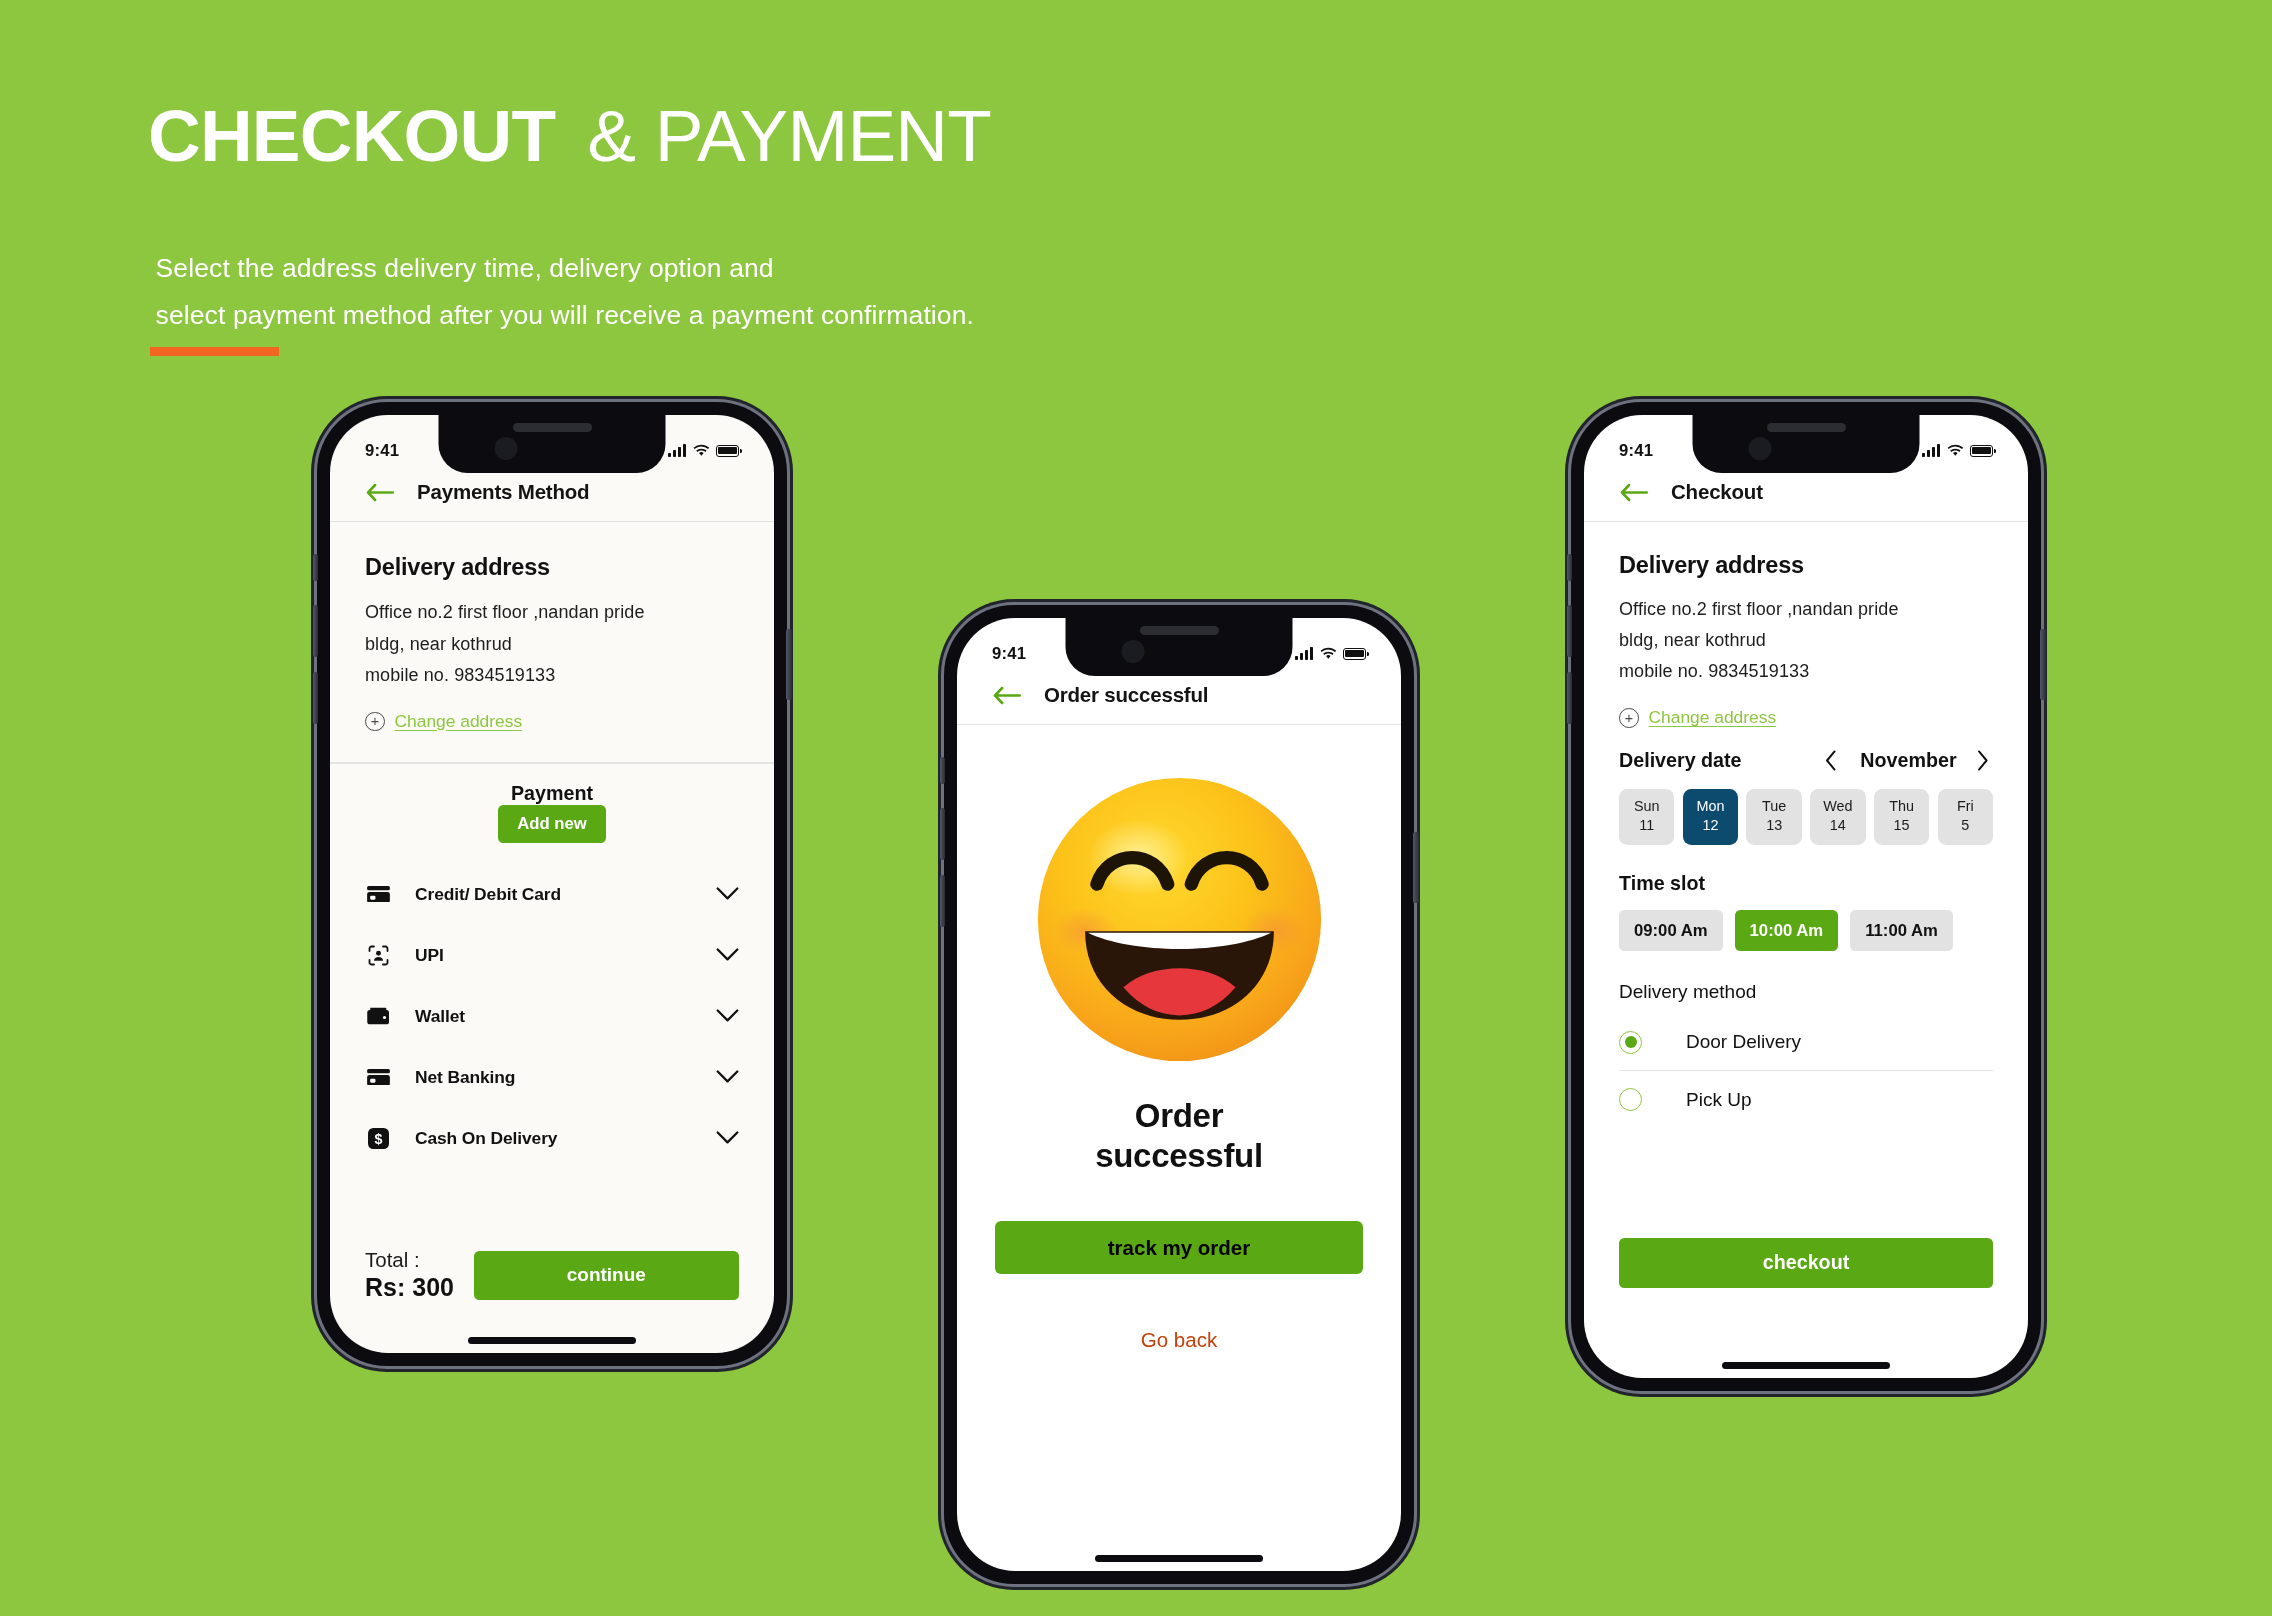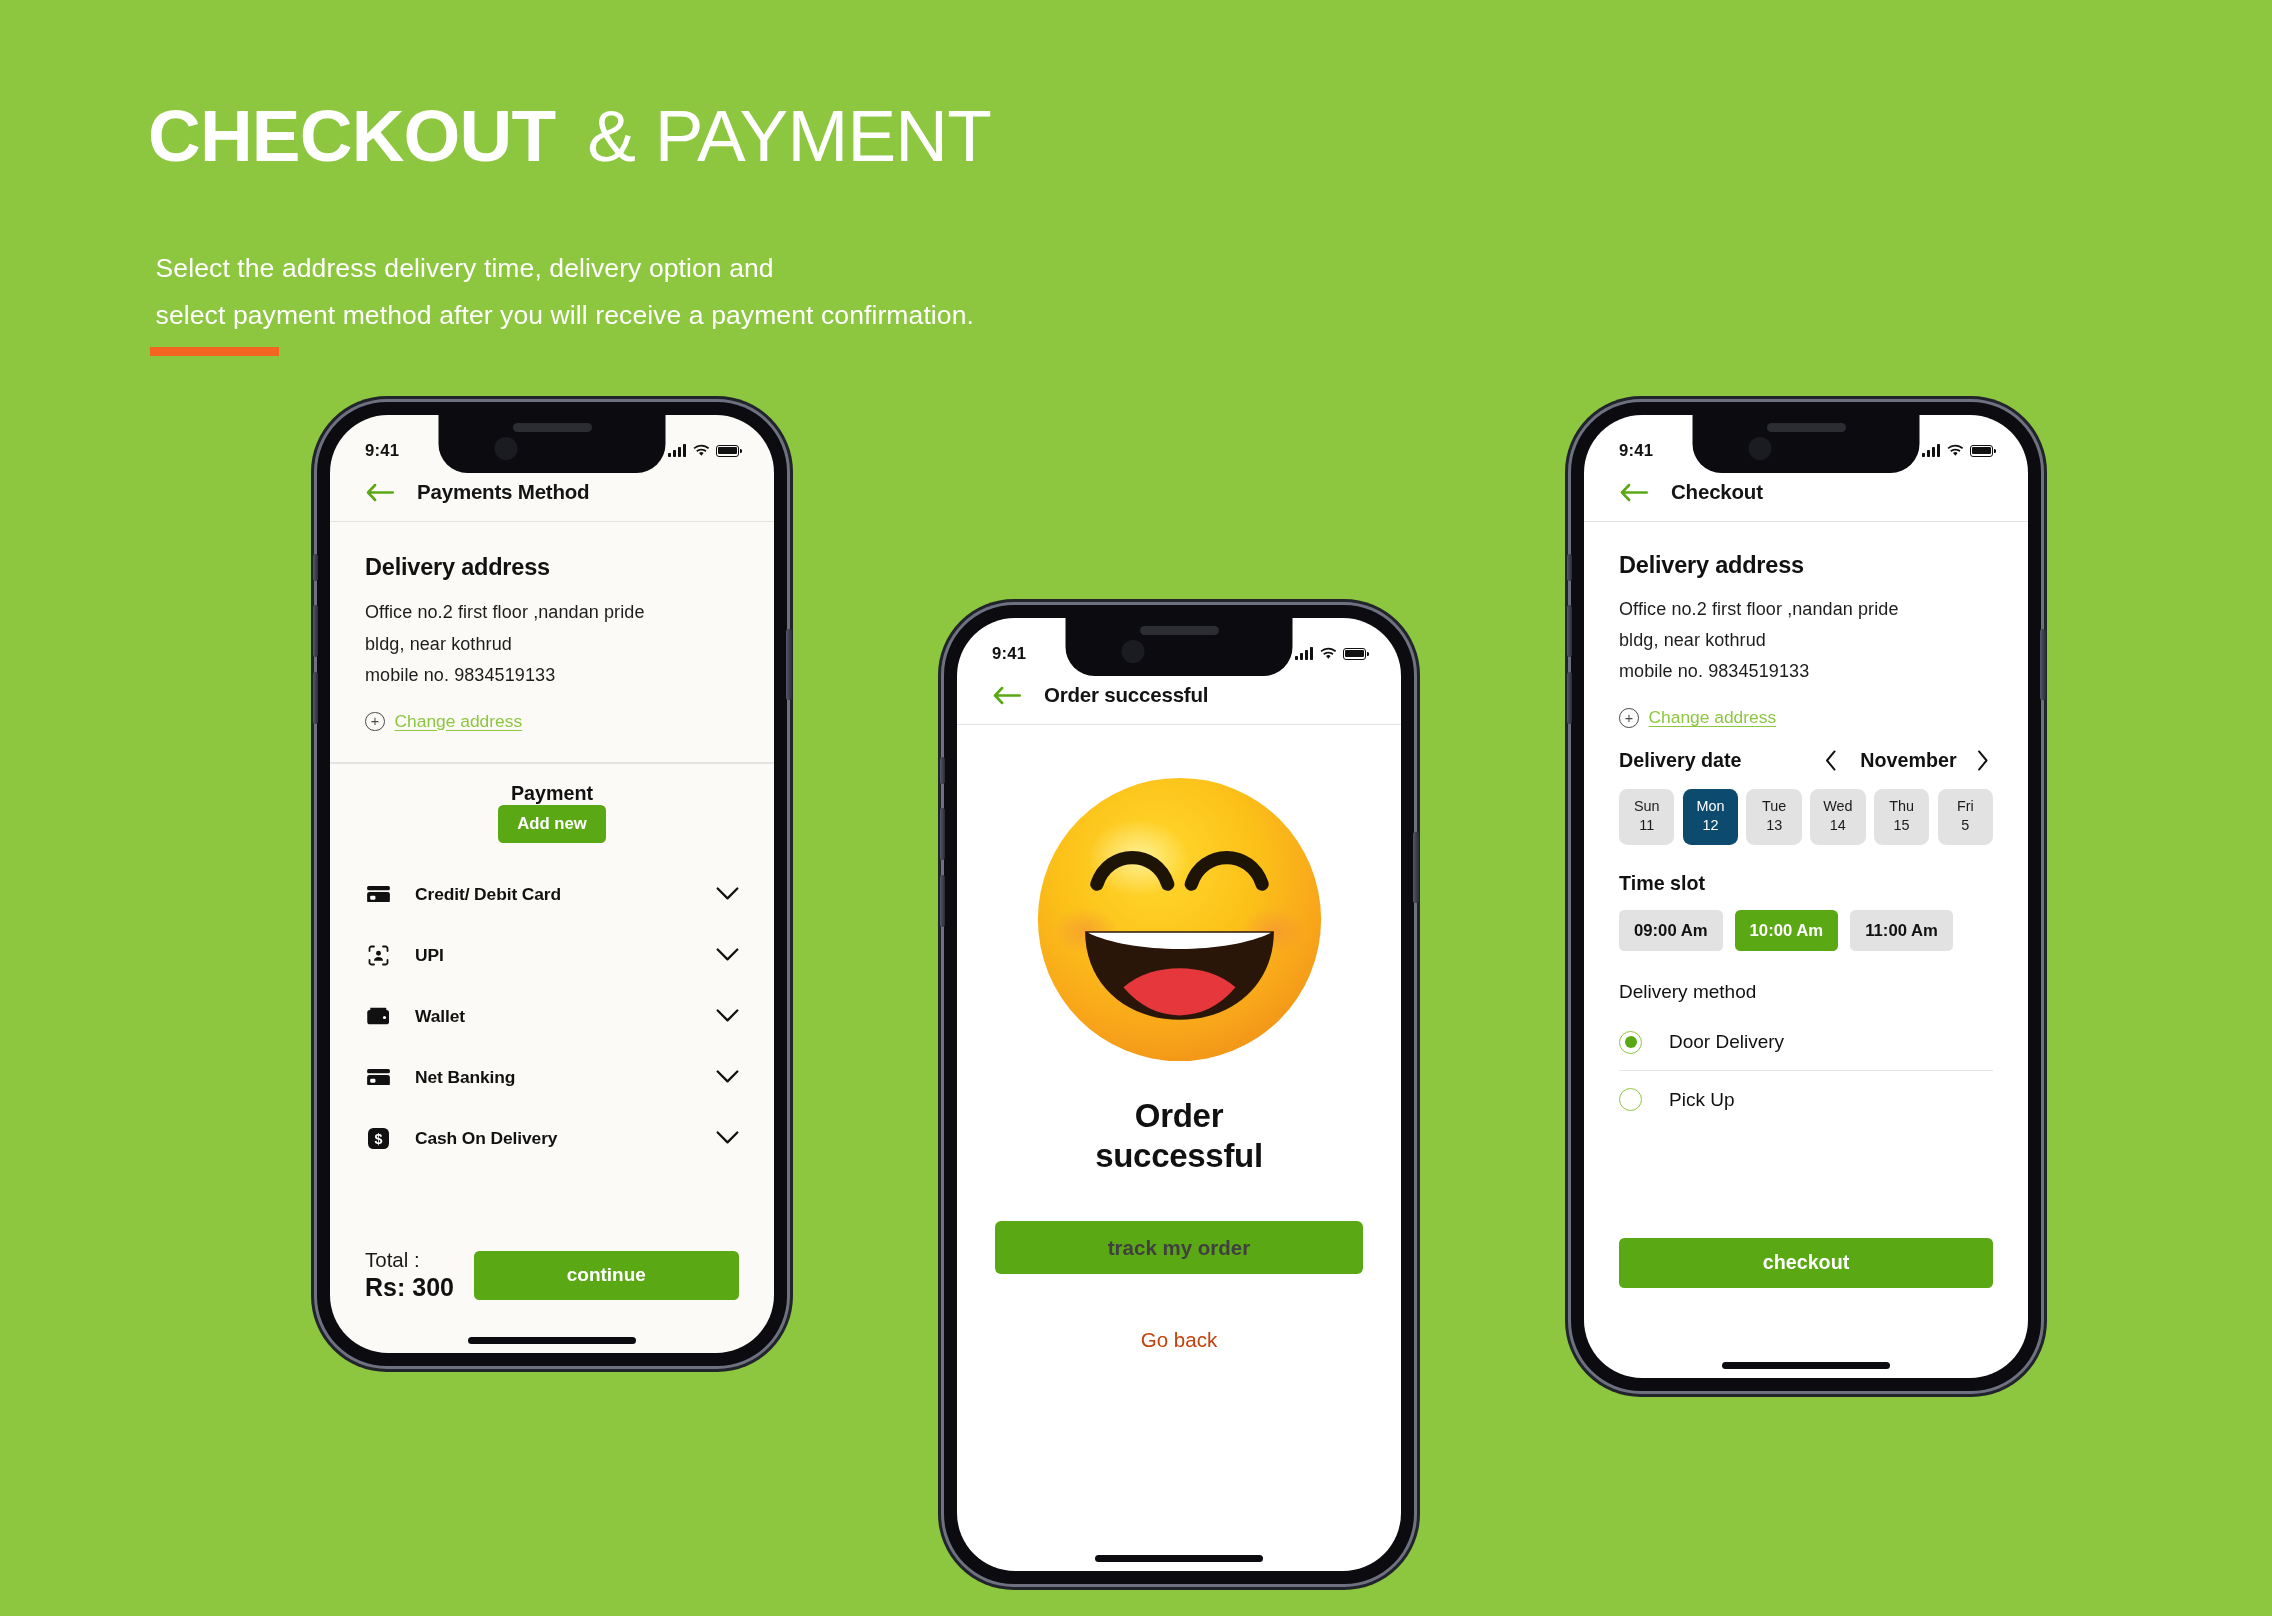--- a/index.html
+++ b/index.html
@@ -297,21 +297,21 @@
     font-weight: 700;
     color: #111;
     line-height: 1.22;
     letter-spacing: -0.3px;
   }
   .track-btn {
     display: block;
     width: 100%;
     margin-top: 45px;
     background: #5aa914;
-    color: #404040;
+    color: #000000;
     border: none;
     border-radius: 6px;
     font-size: 20.5px;
     font-weight: 700;
     padding: 14.4px 0;
     cursor: pointer;
   }
   .goback {
     margin-top: 54px;
     font-size: 20.5px;
@@ -365,21 +365,21 @@
     color: #111;
     cursor: pointer;
   }
   .slot-chip.selected { background: #5aa914; color:#ffffff; }
 
   .method-head { margin-top: 30px; font-size: 19px; font-weight: 400; color:#111; }
   .method-list { margin-top: 10.6px; }
   .method-row {
     display: flex;
     align-items: center;
-    gap: 27px;
+    gap: 44px;
     padding: 16.7px 0;
     cursor: pointer;
   }
   .method-row + .method-row { border-top: 1.5px solid #e4e4e4; }
   .radio {
     width: 23px; height: 23px;
     border: 1.5px solid #8dc63f;
     border-radius: 50%;
     display: flex; align-items: center; justify-content: center;
     flex: 0 0 23px;

